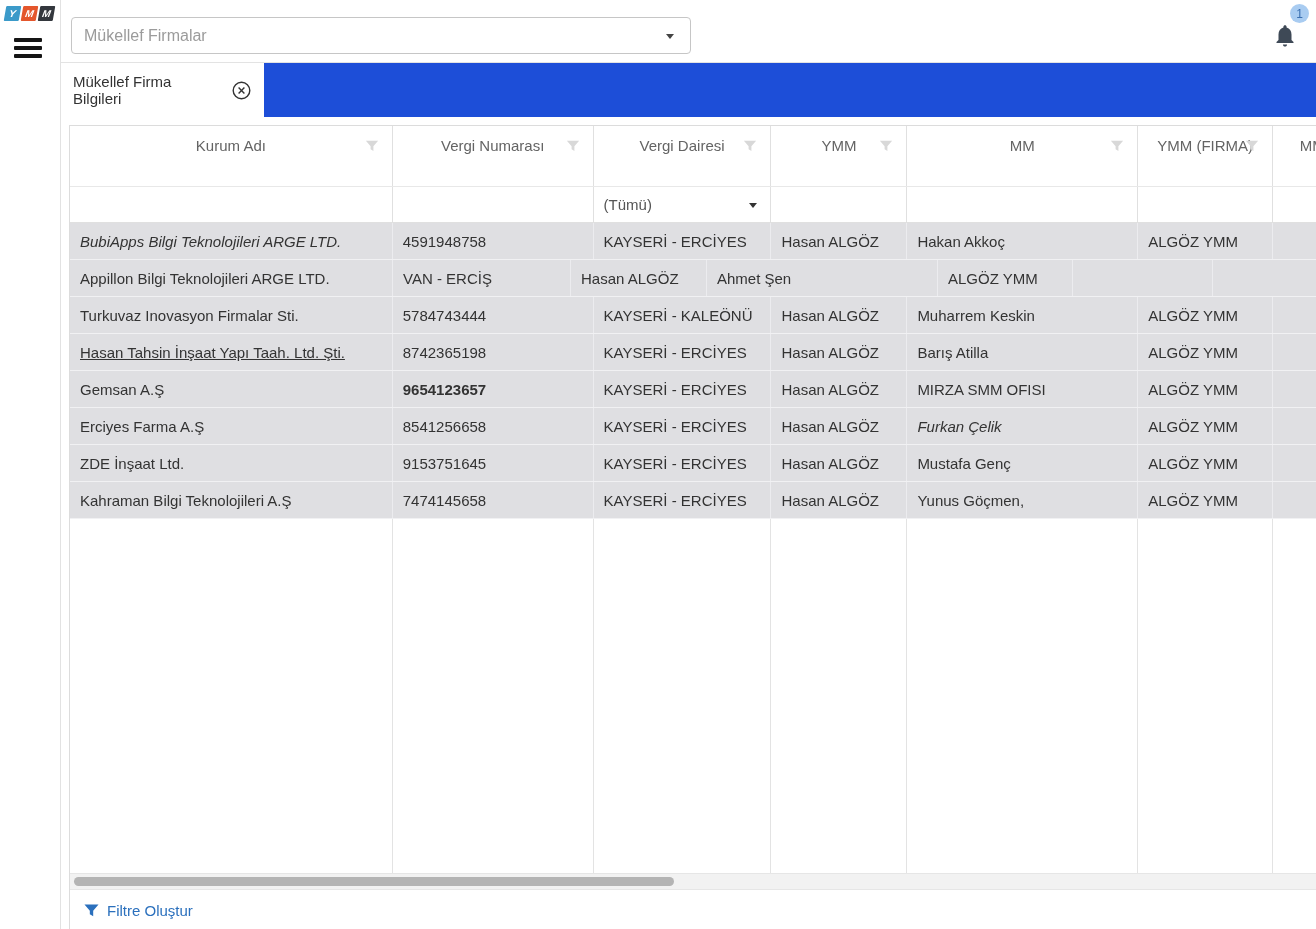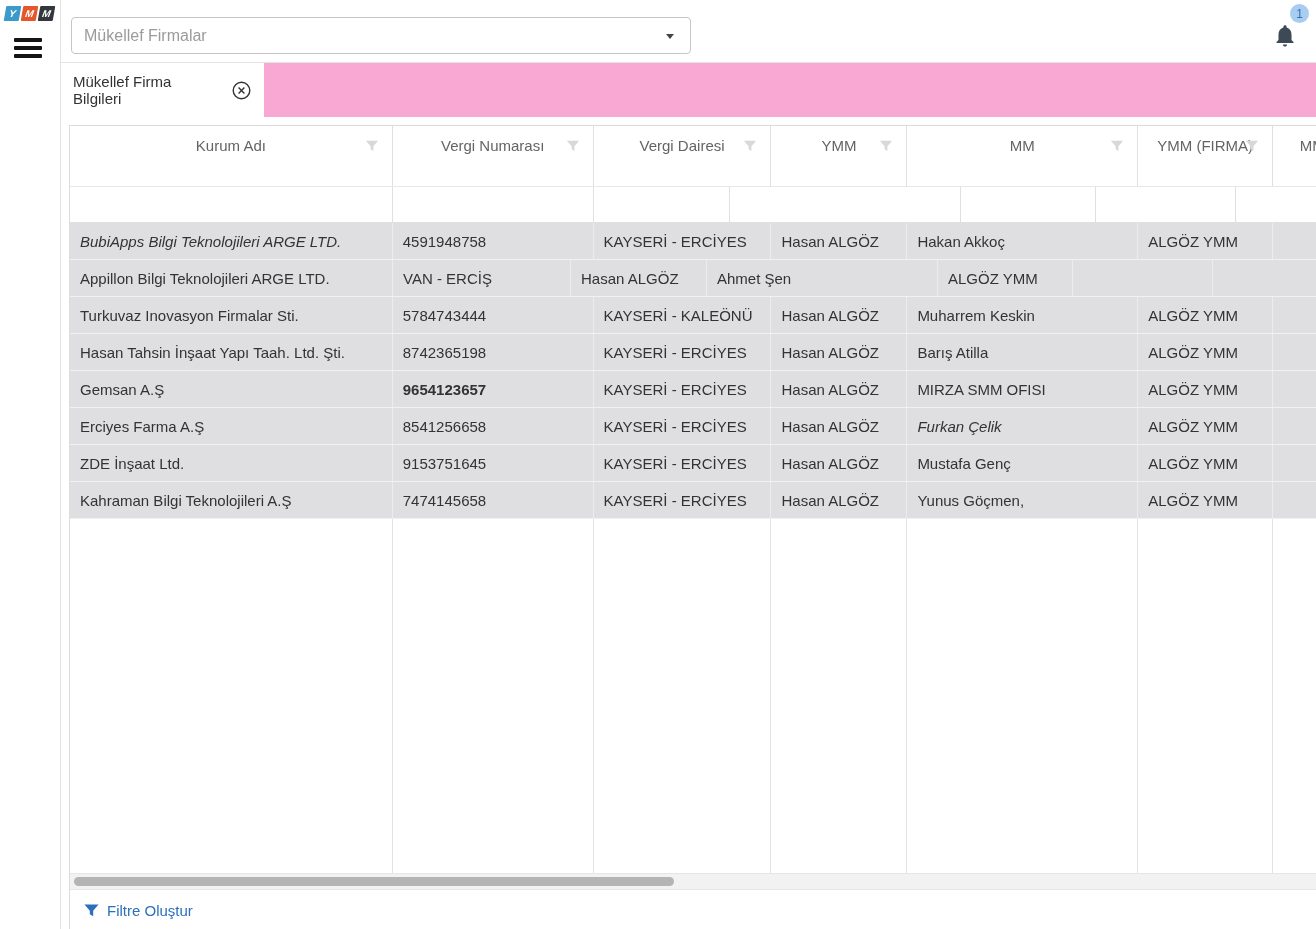--- a/index.html
+++ b/index.html
@@ -24,21 +24,21 @@
     display:flex; align-items:center; padding:0 34px 0 12px; cursor:pointer; background:#fff; }
   .module-select .ph { color:#9b9b9b; font-size:16px; }
   .sel-caret { position:absolute; right:16px; top:50%; margin-top:-2px; width:0; height:0;
     border-left:4.5px solid transparent; border-right:4.5px solid transparent; border-top:5px solid #444; }
 
   .bell-button { position:absolute; right:19px; top:23px; width:24px; height:25px; cursor:pointer; }
   .badge { position:absolute; right:7px; top:4px; width:19px; height:19px; border-radius:50%;
     background:#a9ccf1; color:#3a6fb0; font-size:12px; display:flex; align-items:center; justify-content:center; }
 
   
-  .tabstrip { position:absolute; left:0; top:62px; width:100%; height:55px; background:#f9a8d4;
+  .tabstrip { position:absolute; left:0; top:62px; width:100%; height:55px; background:#1d4ed8;
     border-top:1px solid #e3e3e3; box-sizing:border-box; }
   .tab { position:absolute; left:0; top:0; height:100%; width:203px; background:#fff;
     display:flex; align-items:center; padding:0 12px; box-sizing:border-box;
     font-size:15px; color:#333; cursor:pointer; }
   .tab-close { margin-left:15px; width:21px; height:21px; display:flex; cursor:pointer; }
 
   
   .grid { position:absolute; left:8px; top:125px; width:1344px; height:804px; background:#fff;
     border-left:1px solid #dcdcdc; border-top:1px solid #dcdcdc; box-sizing:border-box; font-size:15px; }
 
@@ -130,20 +130,24 @@
               <polygon fill="#d8d8d8" points="1,2 15,2 9.6,8.4 9.6,13.6 6.4,11.8 6.4,8.4"></polygon>
             </svg></span></div>
         <div class="h-cell" style="width: 135px;"><span>YMM (FIRMA)</span><span class="h-funnel"><svg width="14" height="14" viewBox="0 0 16 16">
               <polygon fill="#d8d8d8" points="1,2 15,2 9.6,8.4 9.6,13.6 6.4,11.8 6.4,8.4"></polygon>
             </svg></span></div>
         <div class="h-cell" style="width: 140px;"><span>MM (FIRMA)</span></div>
       </div>
     <div class="f-row">
         <div class="f-cell" style="width: 323px;"></div>
         <div class="f-cell" style="width: 201px;"></div>
+        <div class="f-cell" style="width: 178px;">
+          <span>(Tümü)</span>
+          <span class="f-caret"></span>
+        </div>
         <div class="f-cell" style="width: 136px;"></div>
         <div class="f-cell" style="width: 231px;"></div>
         <div class="f-cell" style="width: 135px;"></div>
         <div class="f-cell" style="width: 140px;"></div>
       </div>
     <div>
         <div class="d-row">
           <div class="d-cell" style="width: 323px; font-style: italic;">BubiApps Bilgi Teknolojileri ARGE LTD.</div>
           <div class="d-cell" style="width: 201px;">4591948758</div>
           <div class="d-cell" style="width: 178px;">KAYSERİ - ERCİYES</div>
@@ -163,21 +167,21 @@
         <div class="d-row">
           <div class="d-cell" style="width: 323px;">Turkuvaz Inovasyon Firmalar Sti.</div>
           <div class="d-cell" style="width: 201px;">5784743444</div>
           <div class="d-cell" style="width: 178px;">KAYSERİ - KALEÖNÜ</div>
           <div class="d-cell" style="width: 136px;">Hasan ALGÖZ</div>
           <div class="d-cell" style="width: 231px;">Muharrem Keskin</div>
           <div class="d-cell" style="width: 135px;">ALGÖZ YMM</div>
           <div class="d-cell" style="width: 140px;"></div>
         </div>
         <div class="d-row">
-          <div class="d-cell" style="width: 323px;">Hasan Tahsin İnşaat Yapı Taah. Ltd. Şti.</div>
+          <div class="d-cell" style="width: 323px; text-decoration: underline;">Hasan Tahsin İnşaat Yapı Taah. Ltd. Şti.</div>
           <div class="d-cell" style="width: 201px;">8742365198</div>
           <div class="d-cell" style="width: 178px;">KAYSERİ - ERCİYES</div>
           <div class="d-cell" style="width: 136px;">Hasan ALGÖZ</div>
           <div class="d-cell" style="width: 231px; text-align: center;">Barış Atilla</div>
           <div class="d-cell" style="width: 135px;">ALGÖZ YMM</div>
           <div class="d-cell" style="width: 140px;"></div>
         </div>
         <div class="d-row">
           <div class="d-cell" style="width: 323px;">Gemsan A.Ş</div>
           <div class="d-cell" style="width: 201px; font-weight: bold;">9654123657</div>

